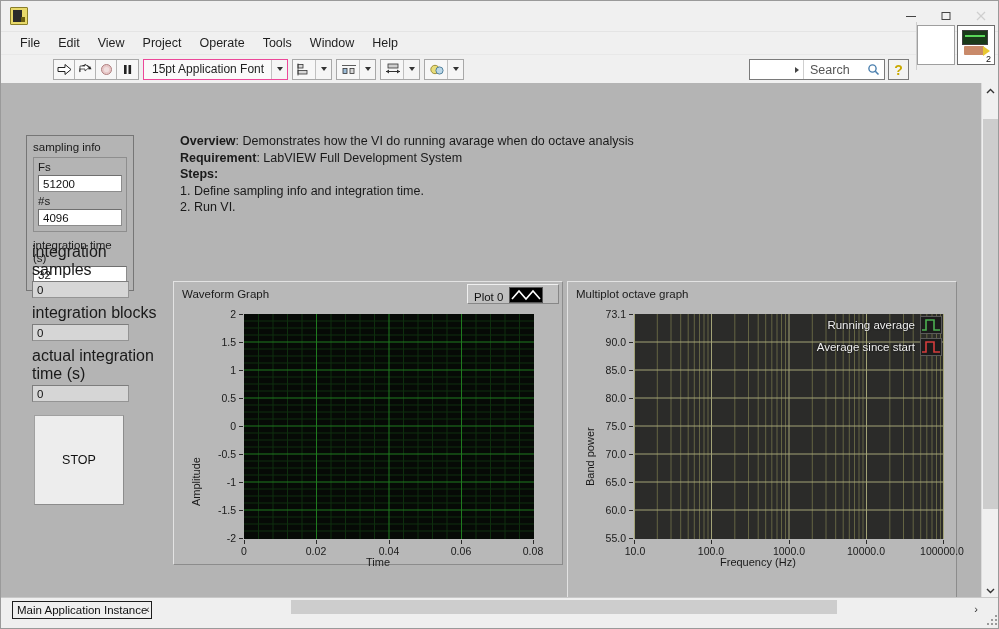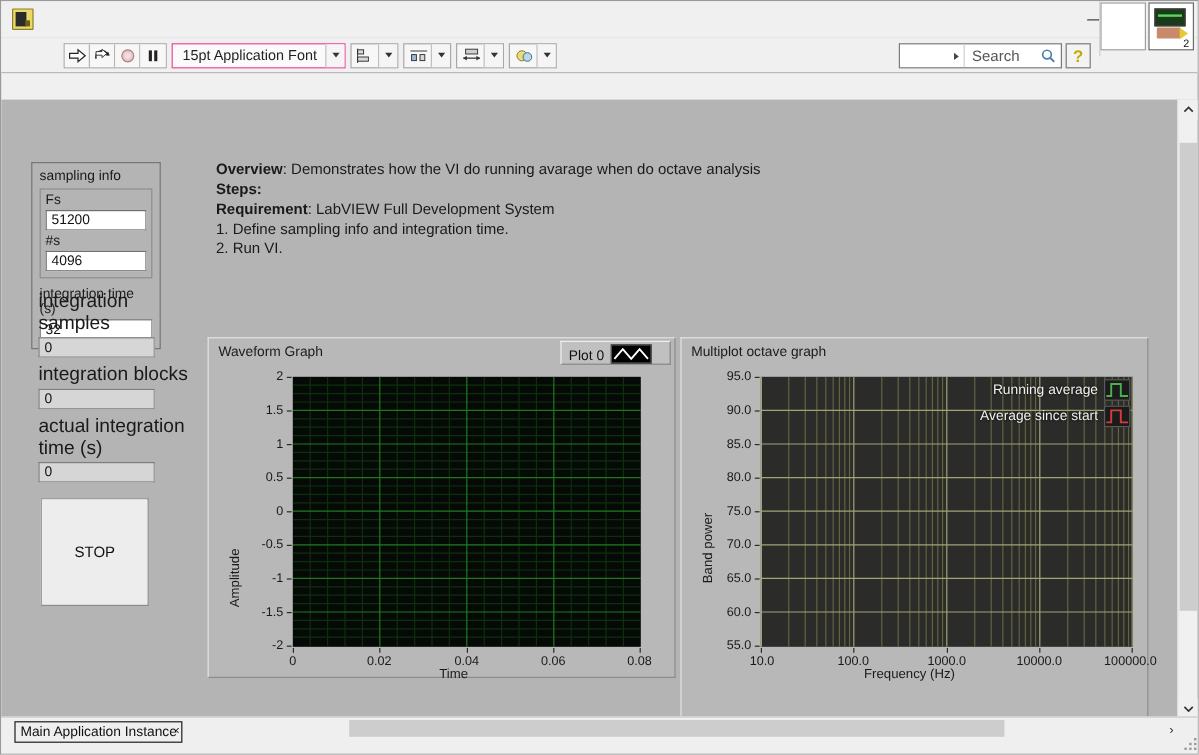--- a/index.html
+++ b/index.html
@@ -569,20 +569,30 @@
       </div>
       <div class="win-btn close">
         <svg width="12" height="12" viewBox="0 0 12 12">
             <line x1="2" y1="2" x2="10" y2="10" stroke="#cfcfcf" stroke-width="1.2"></line>
             <line x1="10" y1="2" x2="2" y2="10" stroke="#cfcfcf" stroke-width="1.2"></line>
           </svg>
       </div>
     </div>
   </div>
 
+  <div class="menubar">
+    <div class="menu-item">File</div>
+    <div class="menu-item">Edit</div>
+    <div class="menu-item">View</div>
+    <div class="menu-item">Project</div>
+    <div class="menu-item">Operate</div>
+    <div class="menu-item">Tools</div>
+    <div class="menu-item">Window</div>
+    <div class="menu-item">Help</div>
+  </div>
 
   <div class="toolbar">
 
     <div class="tb-group">
       <div class="tb-btn icon-run">
         <svg width="15" height="13" viewBox="0 0 15 13">
           <path d="M1 4.5 H8 V1.5 L14 6.5 L8 11.5 V8.5 H1 Z" fill="#fff" stroke="#222" stroke-width="1"></path>
         </svg>
       </div>
       <div class="tb-btn icon-runcont">
@@ -692,24 +702,24 @@
     </div>
   </div>
 
   <div class="panel">
 
     <div class="overview">
       <div>
         <b>Overview</b><span>: Demonstrates how the VI do running avarage when do octave analysis</span>
       </div>
       <div>
+        <b>Requirement</b><span>: LabVIEW Full Development System</span>
+      </div>
+      <div>
         <b>Steps</b><b>:</b>
-      </div>
-      <div>
-        <b>Requirement</b><span>: LabVIEW Full Development System</span>
       </div>
       <div>1. Define sampling info and integration time.</div>
       <div>2. Run VI.</div>
     </div>
 
     <div class="cluster">
       <div class="cl-title">sampling info</div>
       <div class="subcluster">
         <div class="field-label">Fs</div>
         <div class="ctrl-input">51200</div>
@@ -849,21 +859,21 @@
 
       <div class="axis-label" style="left:192px; top:274px;">Time</div>
     </div>
 
     <div class="graph-box" style="left:566px; top:198px; width:390px; height:328px;">
 
       <div class="graph-title" style="left:8px; top:6px;">Multiplot octave graph</div>
 
       <div class="yaxis-title" style="left:16px; top:204px;">Band power</div>
 
-      <div class="ytick" style="left:8px; top:26px;  width:50px;">95.0</div>
+      <div class="ytick" style="left:8px; top:26px;  width:50px;">73.1</div>
       <div class="ytick" style="left:8px; top:54px;  width:50px;">90.0</div>
       <div class="ytick" style="left:8px; top:82px;  width:50px;">85.0</div>
       <div class="ytick" style="left:8px; top:110px; width:50px;">80.0</div>
       <div class="ytick" style="left:8px; top:138px; width:50px;">75.0</div>
       <div class="ytick" style="left:8px; top:166px; width:50px;">70.0</div>
       <div class="ytick" style="left:8px; top:194px; width:50px;">65.0</div>
       <div class="ytick" style="left:8px; top:222px; width:50px;">60.0</div>
       <div class="ytick" style="left:8px; top:250px; width:50px;">55.0</div>
 
       <div class="tickmark" style="left:61px; top:32px;  width:4px; height:1px;"></div>

